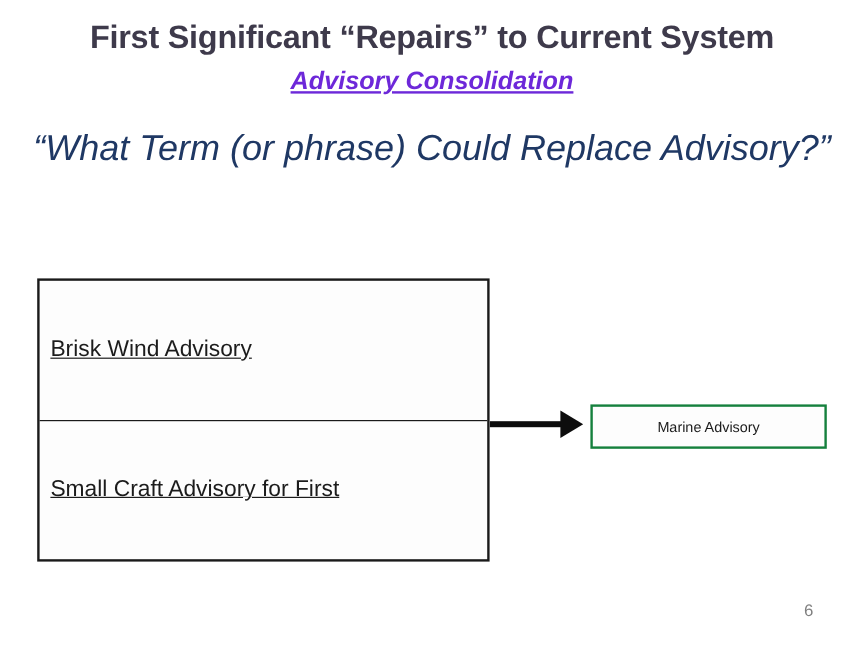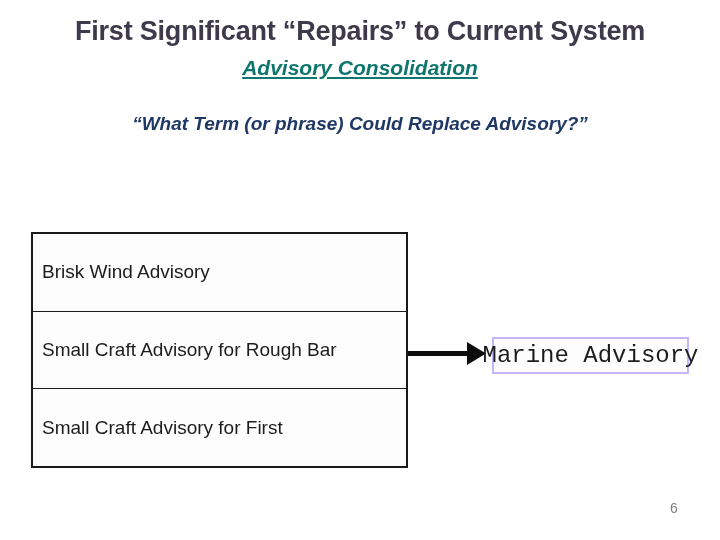--- a/index.html
+++ b/index.html
@@ -30,40 +30,40 @@
   .slide-subtitle {
     position: absolute;
     top: 56px;
     left: 0;
     width: 720px;
     text-align: center;
     font-size: 21px;
     font-weight: 700;
     font-style: italic;
     text-decoration: underline;
-    color: #0f766e;
+    color: #6d28d9;
   }
   .body-text {
     position: absolute;
     top: 108px;
     left: 0;
     width: 720px;
     text-align: center;
     font-style: italic;
   }
   .body-line1 {
     font-size: 23px;
     font-weight: 400;
     color: #14171F;
     line-height: 32px;
     white-space: nowrap;
   }
   .body-line2 {
-    font-size: 19px;
-    font-weight: 700;
+    font-size: 30px;
+    font-weight: 400;
     color: #1F3864;
     line-height: 32px;
     white-space: nowrap;
   }
   .advisory-table {
     position: absolute;
     left: 31px;
     top: 232px;
     width: 377px;
     height: 236px;
@@ -76,47 +76,47 @@
   .advisory-row {
     flex: 1;
     display: flex;
     align-items: center;
     padding-left: 9px;
     border-top: 1.5px solid #1a1a1a;
     font-size: 19px;
     color: #1c1c1c;
     white-space: nowrap;
     overflow: hidden;
+    text-decoration: underline;
   }
   .advisory-row:first-child {
     border-top: none;
   }
   .arrow-wrap {
     position: absolute;
     left: 408px;
     top: 340px;
     width: 78px;
     height: 27px;
   }
   .result-box {
     position: absolute;
     left: 492px;
     top: 337px;
     width: 197px;
     height: 37px;
     box-sizing: border-box;
-    border: 2px solid #c4b5fd;
+    border: 2px solid #15803d;
     background: #fdfdfd;
     display: flex;
     align-items: center;
     justify-content: center;
-    font-size: 24px;
+    font-size: 12px;
     color: #1c1c1c;
     white-space: nowrap;
-    font-family: Liberation Mono, monospace;
   }
   .page-number {
     position: absolute;
     left: 660px;
     top: 500px;
     width: 28px;
     text-align: center;
     font-size: 14px;
     color: #7f7f7f;
   }
@@ -132,23 +132,20 @@
 
   <div class="body-text">
     <div class="body-line2">“What Term (or phrase) Could Replace Advisory?”</div>
   </div>
 
   <div class="advisory-table">
     <div class="advisory-row">
       <span>Brisk Wind Advisory</span>
     </div>
     <div class="advisory-row">
-      <span>Small Craft Advisory for Rough Bar</span>
-    </div>
-    <div class="advisory-row">
       <span>Small Craft Advisory for First</span>
     </div>
   </div>
 
   <div class="arrow-wrap">
     <svg width="78" height="27" viewBox="0 0 78 27" xmlns="http://www.w3.org/2000/svg">
       <rect x="0" y="11" width="62" height="5" fill="#0d0d0d"></rect>
       <polygon points="59,2 78,13.5 59,25" fill="#0d0d0d"></polygon>
     </svg>
   </div>

